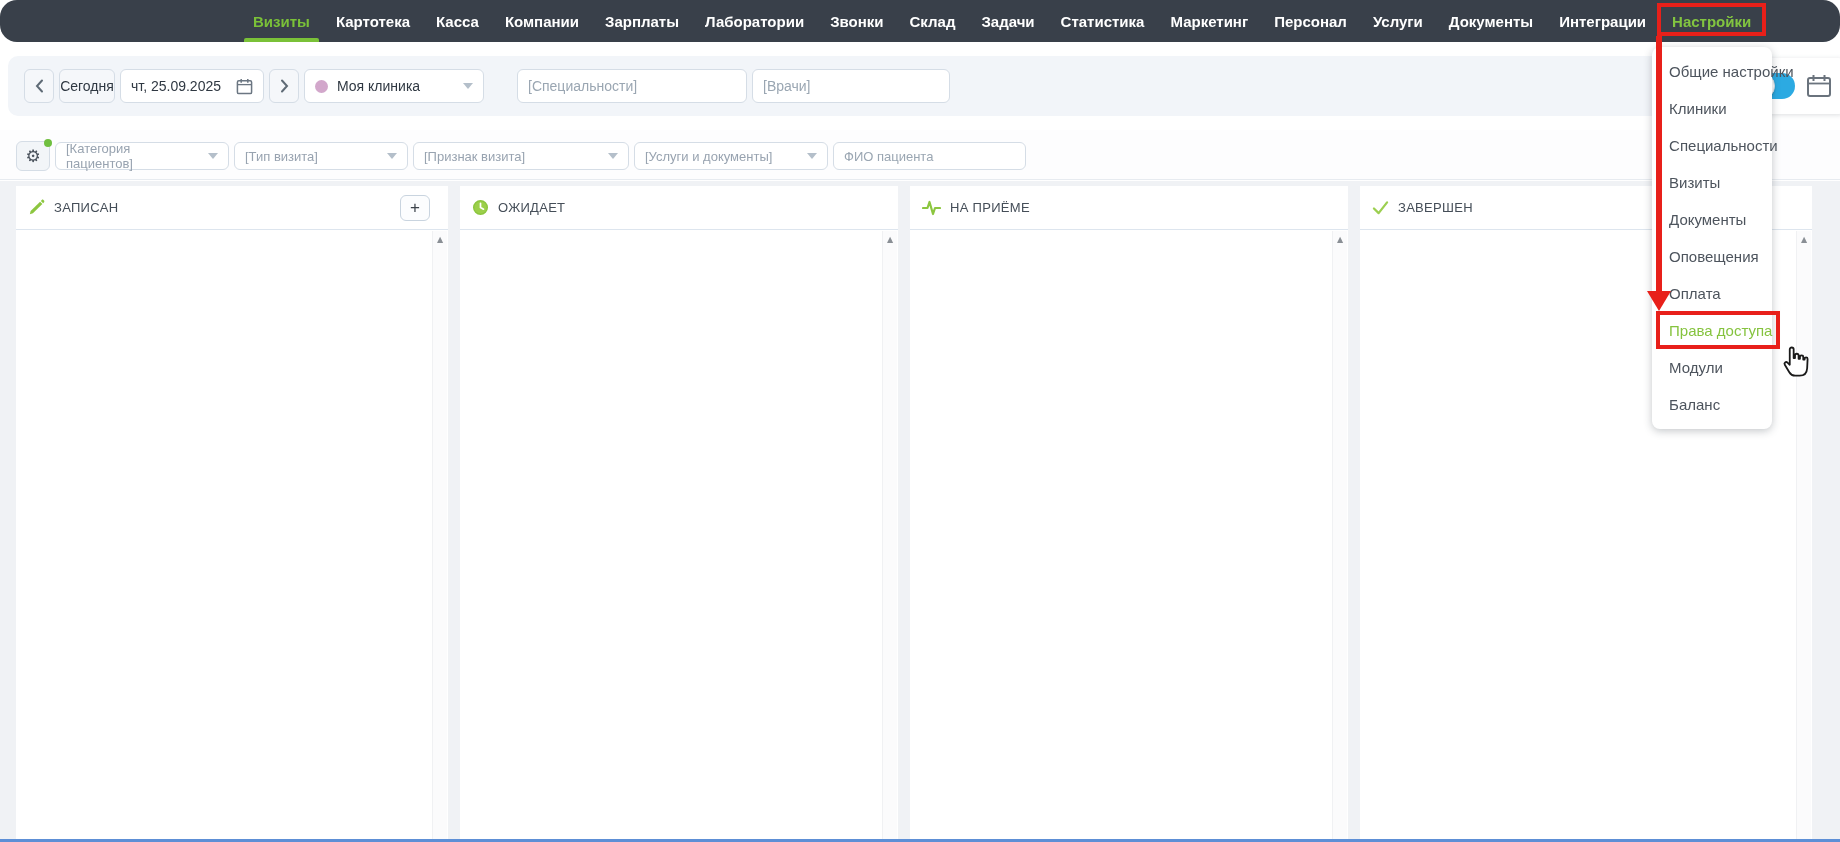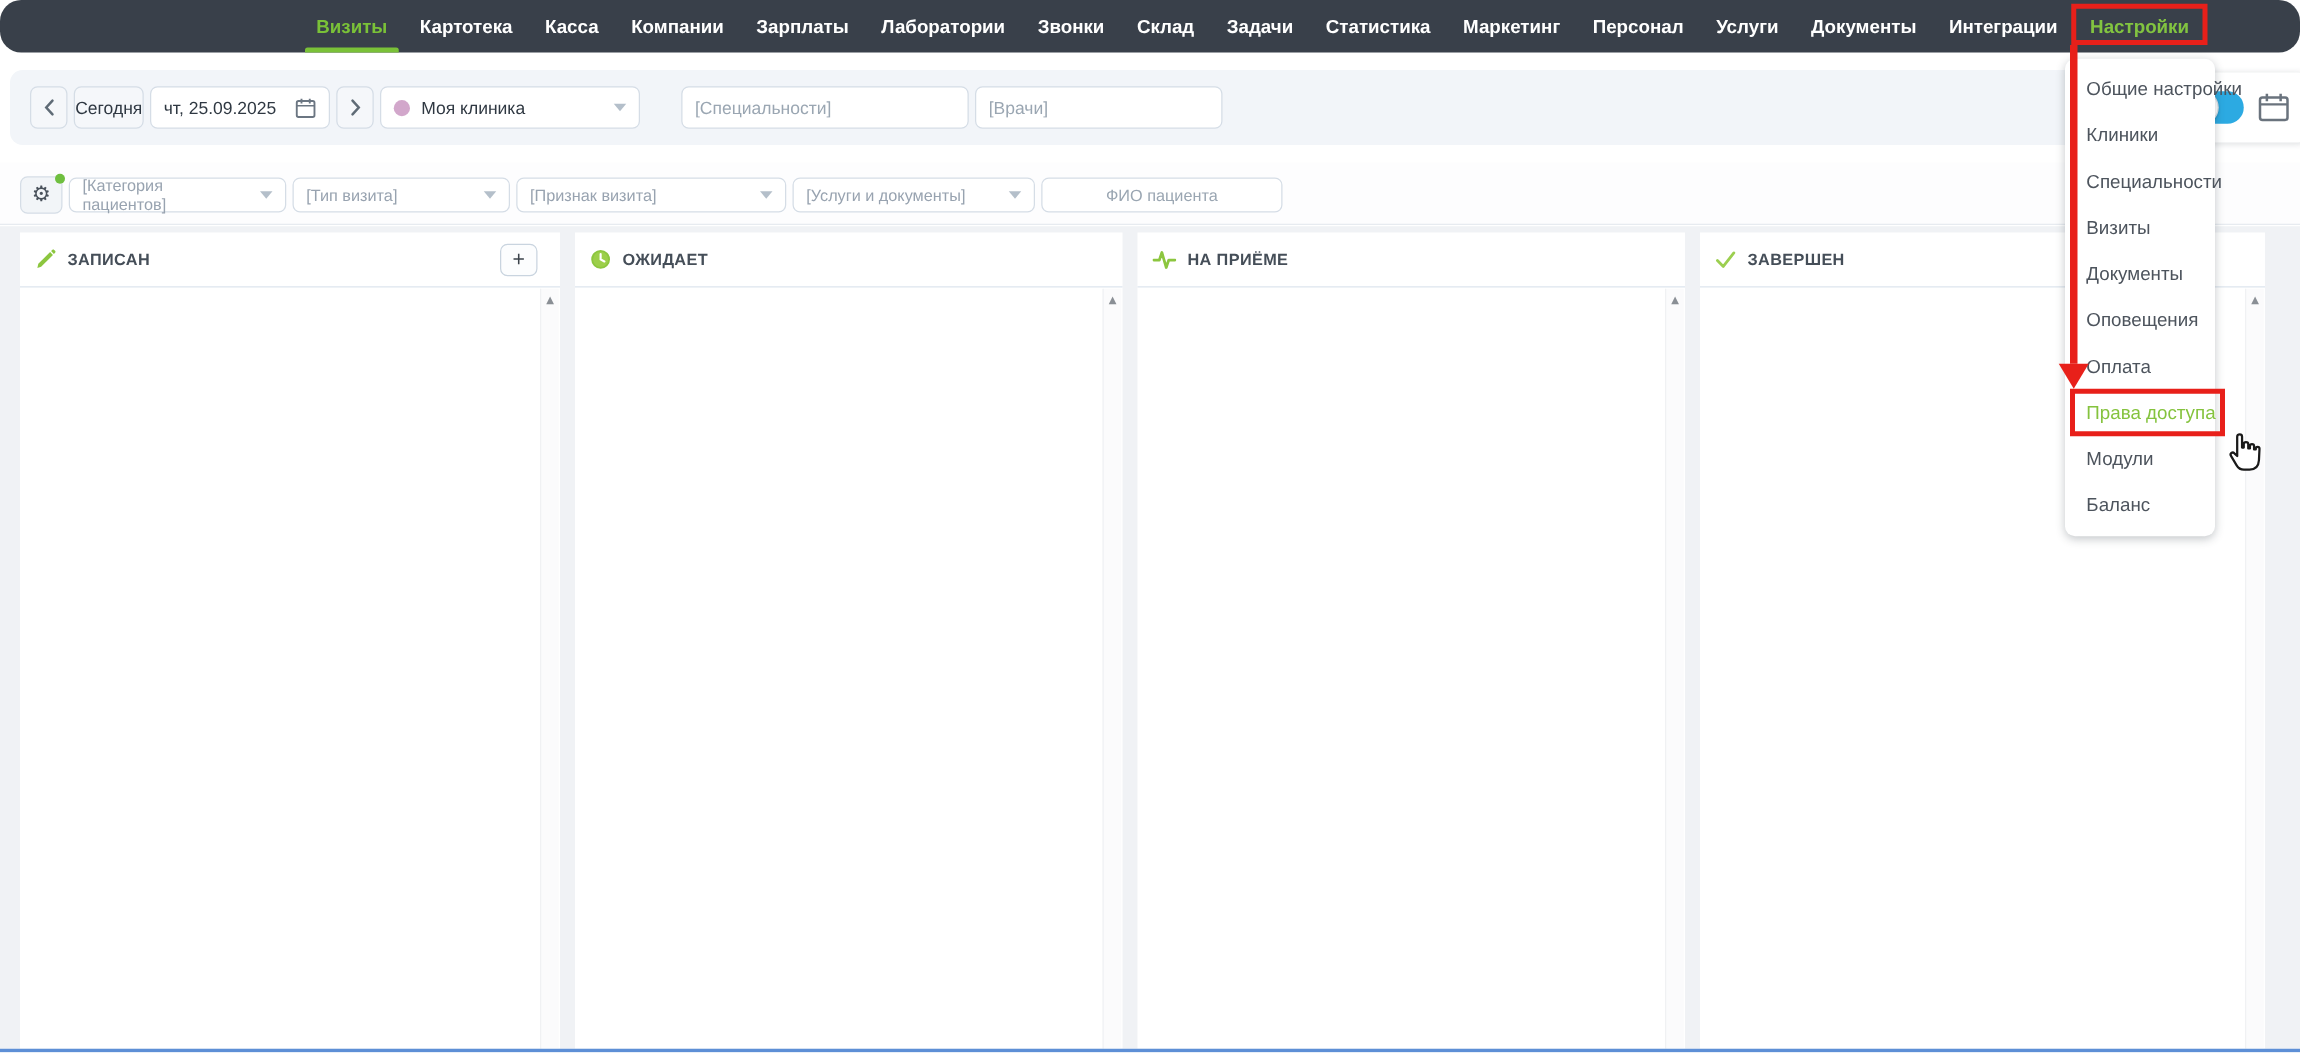--- a/index.html
+++ b/index.html
@@ -105,21 +105,20 @@
   .panel2 {
     position:absolute; left:0; top:130px; width:1840px; height:50px;
     background:#fdfdfe; border-bottom:1px solid #e7ebf0;
   }
   .panel2-inner { position:absolute; left:16px; top:11px; display:flex; gap:5px; align-items:center; }
   .ctl-sm { height:28px; font-size:13px; }
   input.ctl-input-sm {
     height:28px; border:1px solid #d5dde6; border-radius:6px; background:#fff;
     font-size:13px; color:#2f3842; padding:0 10px; outline:none;
     font-family:"Liberation Sans", sans-serif;
-    text-align:center;
   }
   .gear-btn {
     position:relative; width:34px; height:30px; background:#f2f5f8;
     border:1px solid #d5dde6; border-radius:6px;
     display:flex; align-items:center; justify-content:center; cursor:pointer;
   }
   .gear-glyph { font-family:"DejaVu Sans", sans-serif; font-size:17px; color:#4a525c; line-height:1; }
   .green-dot { position:absolute; right:-3px; top:-3px; width:8px; height:8px; border-radius:50%; background:#6fbf3f; }
   .right-btns { position:absolute; top:141px; height:28px; display:flex; align-items:center; }
   .caret-solid {
@@ -127,21 +126,21 @@
     border-right:5px solid transparent; border-top:6px solid #39404a; margin-left:6px;
   }
 
   
   .board { position:absolute; left:0; top:181px; width:1840px; bottom:3px; background:#f0f2f5; }
   .col { position:absolute; top:5px; bottom:0; background:#fff; }
   .col-head {
     height:44px; display:flex; align-items:center; padding:0 12px;
     border-bottom:1px solid #dde5ee;
   }
-  .col-title { font-size:13px; font-weight:bold; color:#454e58; letter-spacing:.3px; margin-left:9px; }
+  .col-title { font-size:13px; font-weight:normal; color:#454e58; letter-spacing:.3px; margin-left:9px; }
   .add-btn {
     margin-left:auto; margin-right:6px; width:30px; height:26px;
     border:1px solid #c9d4df; border-radius:6px; background:#fcfdfe;
     font-size:17px; color:#3c434b; display:flex; align-items:center; justify-content:center;
     cursor:pointer; line-height:1;
   }
   .scrolltrack {
     position:absolute; top:45px; right:1px; bottom:0; width:15px;
     background:#fbfbfc; border-left:1px solid #f0f1f3; text-align:center; cursor:pointer;
   }
@@ -250,21 +249,21 @@
           <line x1="5.5" y1="1" x2="5.5" y2="5" stroke="#6b7682" stroke-width="1.6"></line>
           <line x1="12.5" y1="1" x2="12.5" y2="5" stroke="#6b7682" stroke-width="1.6"></line>
           <line x1="1.5" y1="7" x2="16.5" y2="7" stroke="#6b7682" stroke-width="1.4"></line>
         </svg>
       </div>
       <div class="ctl btn-lite w-arrow">
         <svg width="9" height="14" viewBox="0 0 9 14" class="icon-svg">
           <polyline points="2,1.5 7,7 2,12.5" fill="none" stroke="#5f6b76" stroke-width="2" stroke-linecap="round"></polyline>
         </svg>
       </div>
-      <div class="ctl sel" style="width:208px;">
+      <div class="ctl sel" style="width:180px;">
         <span style="display:flex;align-items:center;">
           <span class="dot-clinic"></span>
           <span>Моя клиника</span>
         </span>
         <span class="tri-down"></span>
       </div>
       <input class="ctl-input" style="width: 230px; margin-left: 28px;" placeholder="[Специальности]">
       <input class="ctl-input" style="width: 198px;" placeholder="[Врачи]">
     </div>
   </div>

